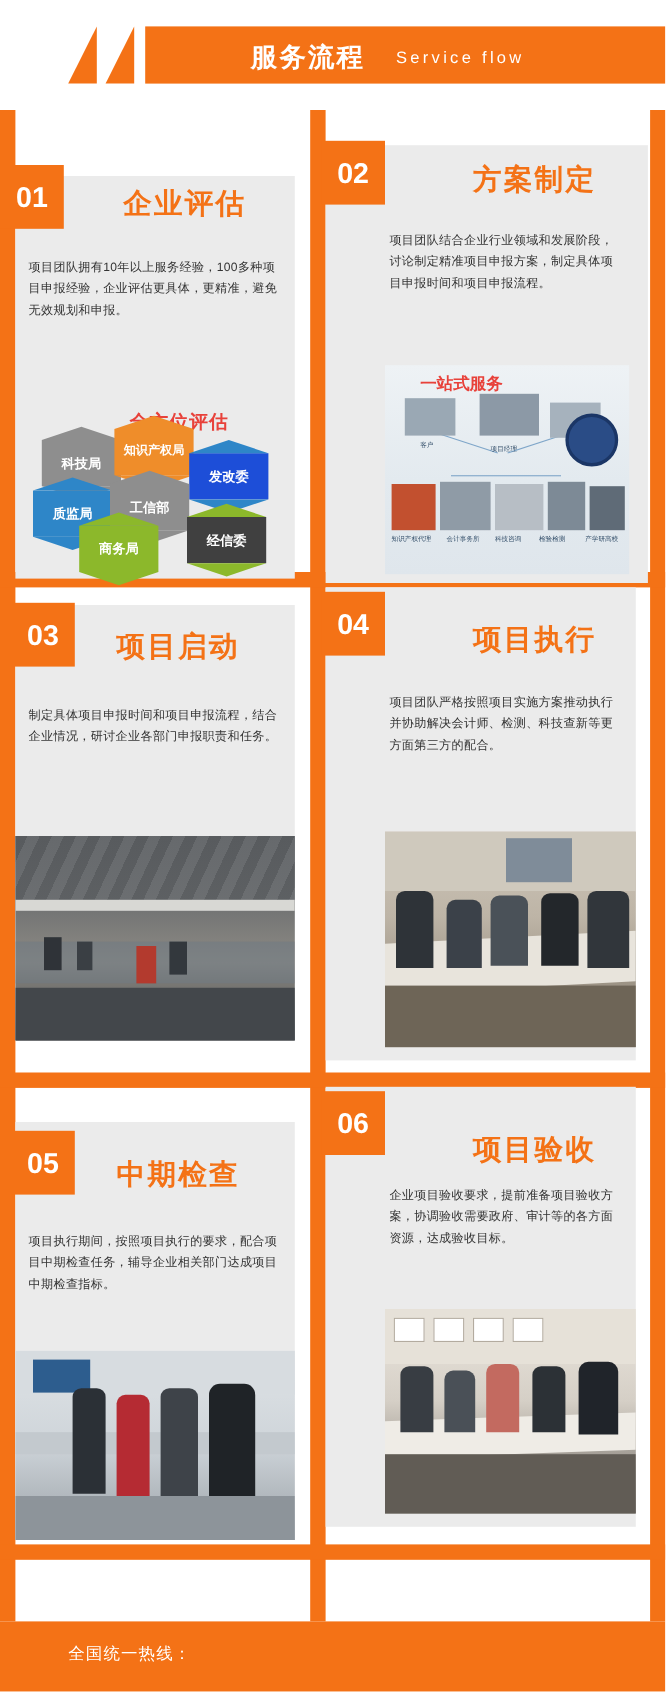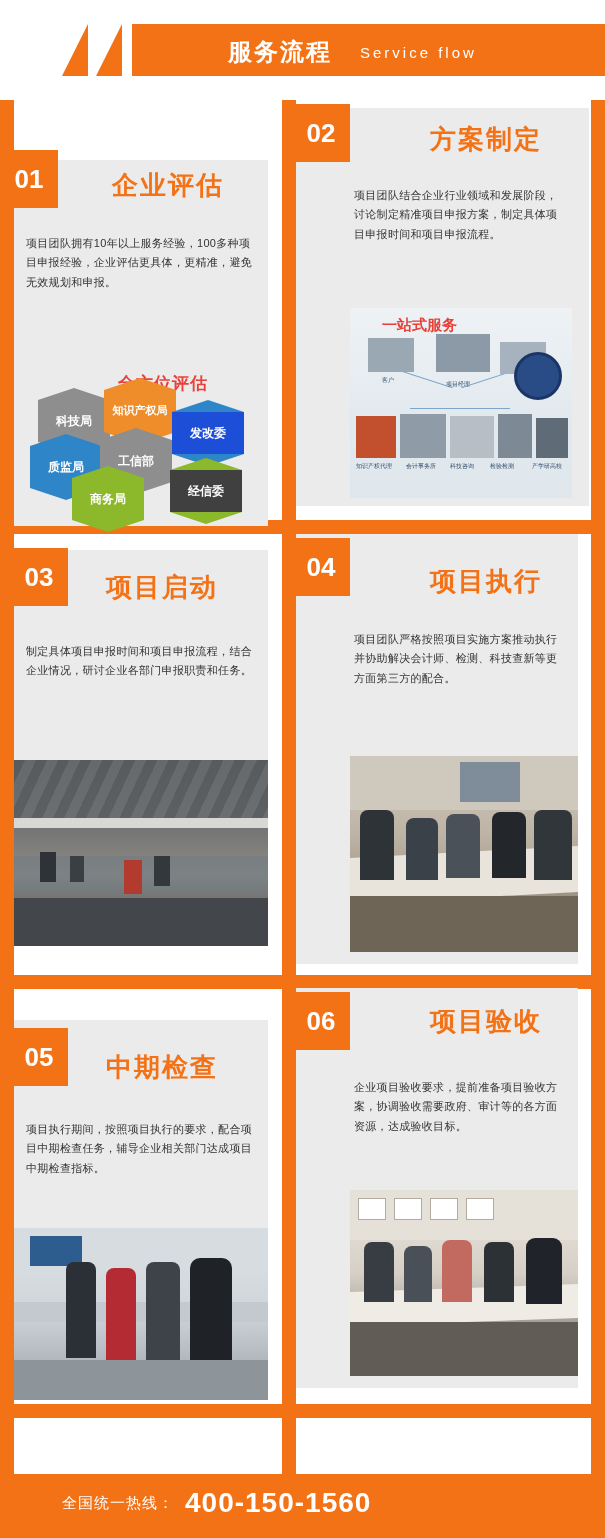--- a/index.html
+++ b/index.html
@@ -101,21 +101,21 @@
       </div>
       <div class="hex" style="left:50px;top:110px;color:#8cb82b;background:#8cb82b;">
         <span>商务局</span>
       </div>
       <div class="hex" style="left:148px;top:102px;color:#8cb82b;background:#404040;">
         <span>经信委</span>
       </div>
     </div>
   </div>
 
-  <div class="card" style="left:296px;top:108px;width:293px;height:398px;">
+  <div class="card" style="left:296px;top:132px;width:293px;height:398px;">
     <div class="numbox" style="left:-4px;top:-4px;">02</div>
     <div class="title" style="left:134px;top:14px;">方案制定</div>
     <div class="body" style="left:58px;top:78px;width:212px;">项目团队结合企业行业领域和发展阶段，讨论制定精准项目申报方案，制定具体项目申报时间和项目申报流程。</div>
 
     <div class="photo p2" style="left:54px;top:200px;width:222px;height:190px;">
       <div class="p2-title">一站式服务</div>
 
       <div class="p2-line" style="left:44px;top:70px;width:60px;transform:rotate(18deg);"></div>
       <div class="p2-line" style="left:110px;top:70px;width:60px;transform:rotate(-18deg);"></div>
       <div class="p2-line" style="left:60px;top:100px;width:100px;"></div>
@@ -193,21 +193,21 @@
       <div class="mos" style="left:52px;top:34px;width:30px;height:96px;background:#2b3036;border-radius:8px 8px 0 0;"></div>
       <div class="mos" style="left:92px;top:40px;width:30px;height:92px;background:#b52b33;border-radius:8px 8px 0 0;"></div>
       <div class="mos" style="left:132px;top:34px;width:34px;height:98px;background:#3e4349;border-radius:8px 8px 0 0;"></div>
       <div class="mos" style="left:176px;top:30px;width:42px;height:104px;background:#1f2327;border-radius:10px 10px 0 0;"></div>
       <div class="mos" style="left:0;top:132px;width:254px;height:40px;background:#8d949a;"></div>
     </div>
   </div>
 
   <div class="card" style="left:296px;top:988px;width:282px;height:400px;">
     <div class="numbox" style="left:-4px;top:4px;">06</div>
-    <div class="title" style="left:134px;top:16px;">项目验收</div>
+    <div class="title" style="left:134px;top:40px;">项目验收</div>
     <div class="body" style="left:58px;top:90px;width:212px;">企业项目验收要求，提前准备项目验收方案，协调验收需要政府、审计等的各方面资源，达成验收目标。</div>
 
     <div class="photo" style="left:54px;top:202px;width:228px;height:186px;
          background:linear-gradient(180deg,#ece7df 0%,#d5cfc6 45%,#6f6a63 100%);">
       <div class="mos" style="left:0;top:0;width:228px;height:50px;background:#e6e1d8;"></div>
       <div class="mos" style="left:8px;top:8px;width:26px;height:20px;background:#fff;border:1px solid #b3ab9f;"></div>
       <div class="mos" style="left:44px;top:8px;width:26px;height:20px;background:#fff;border:1px solid #b3ab9f;"></div>
       <div class="mos" style="left:80px;top:8px;width:26px;height:20px;background:#fff;border:1px solid #b3ab9f;"></div>
       <div class="mos" style="left:116px;top:8px;width:26px;height:20px;background:#fff;border:1px solid #b3ab9f;"></div>
       <div class="mos" style="left:0;top:98px;width:228px;height:34px;background:#efece6;transform:skewY(-2deg);"></div>
@@ -215,16 +215,15 @@
       <div class="mos" style="left:54px;top:56px;width:28px;height:56px;background:#4a5057;border-radius:8px 8px 0 0;"></div>
       <div class="mos" style="left:92px;top:50px;width:30px;height:62px;background:#c36a60;border-radius:8px 8px 0 0;"></div>
       <div class="mos" style="left:134px;top:52px;width:30px;height:60px;background:#2c3136;border-radius:8px 8px 0 0;"></div>
       <div class="mos" style="left:176px;top:48px;width:36px;height:66px;background:#20242a;border-radius:9px 9px 0 0;"></div>
       <div class="mos" style="left:0;top:132px;width:228px;height:54px;background:#615c55;"></div>
     </div>
   </div>
 
   <div class="ftr">
     <div class="ftr-txt">全国统一热线：</div>
-    <div class="ftr-num">400-150-1560</div>
   </div>
 
 </div>
 
 </body></html>

